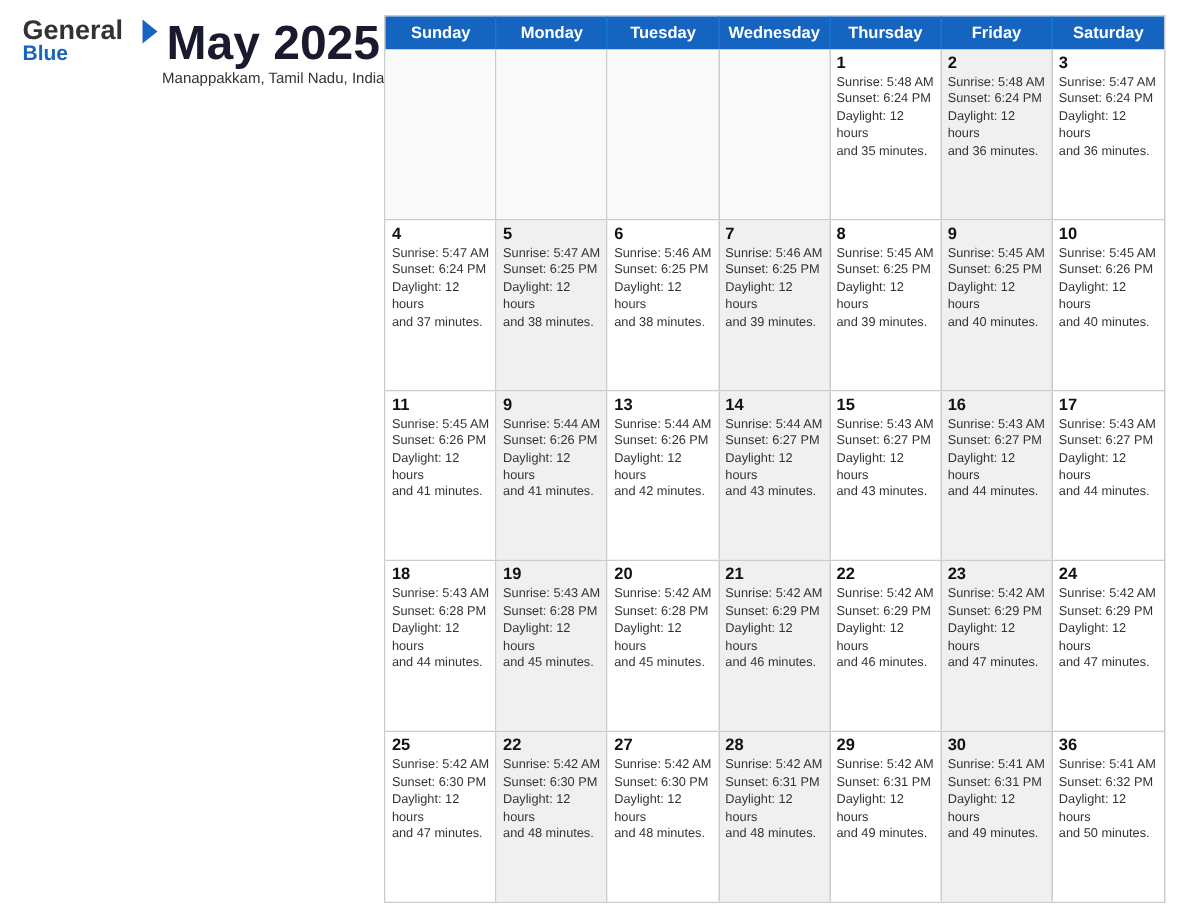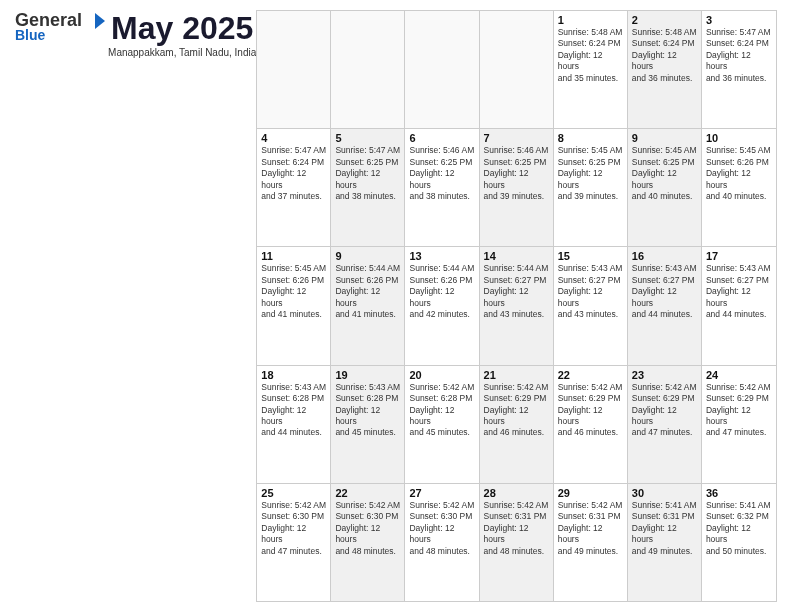--- a/index.html
+++ b/index.html
@@ -113,20 +113,29 @@
       </div>
       <span style="font-size:14px;font-weight:bold;color:#1565c0;margin-top:-4px;">Blue</span>
     </div>
     <div class="title-block">
       <div class="month-title">May 2025</div>
       <div class="location">Manappakkam, Tamil Nadu, India</div>
     </div>
   </div>
 
   <div class="calendar-border">
+    <div class="cal-header">
+    <div class="cal-header-cell">Sunday</div>
+        <div class="cal-header-cell">Monday</div>
+        <div class="cal-header-cell">Tuesday</div>
+        <div class="cal-header-cell">Wednesday</div>
+        <div class="cal-header-cell">Thursday</div>
+        <div class="cal-header-cell">Friday</div>
+        <div class="cal-header-cell">Saturday</div>
+      </div>
     <div class="cal-body">
     <div class="cal-row">
           <div class="cal-cell empty"></div>
           <div class="cal-cell empty"></div>
           <div class="cal-cell empty"></div>
           <div class="cal-cell empty"></div>
           <div class="cal-cell">
             <span class="day-num">1</span>
             <div class="cell-text">Sunrise: 5:48 AM<br>Sunset: 6:24 PM<br>Daylight: 12 hours<br>and 35 minutes.</div>
           </div>

